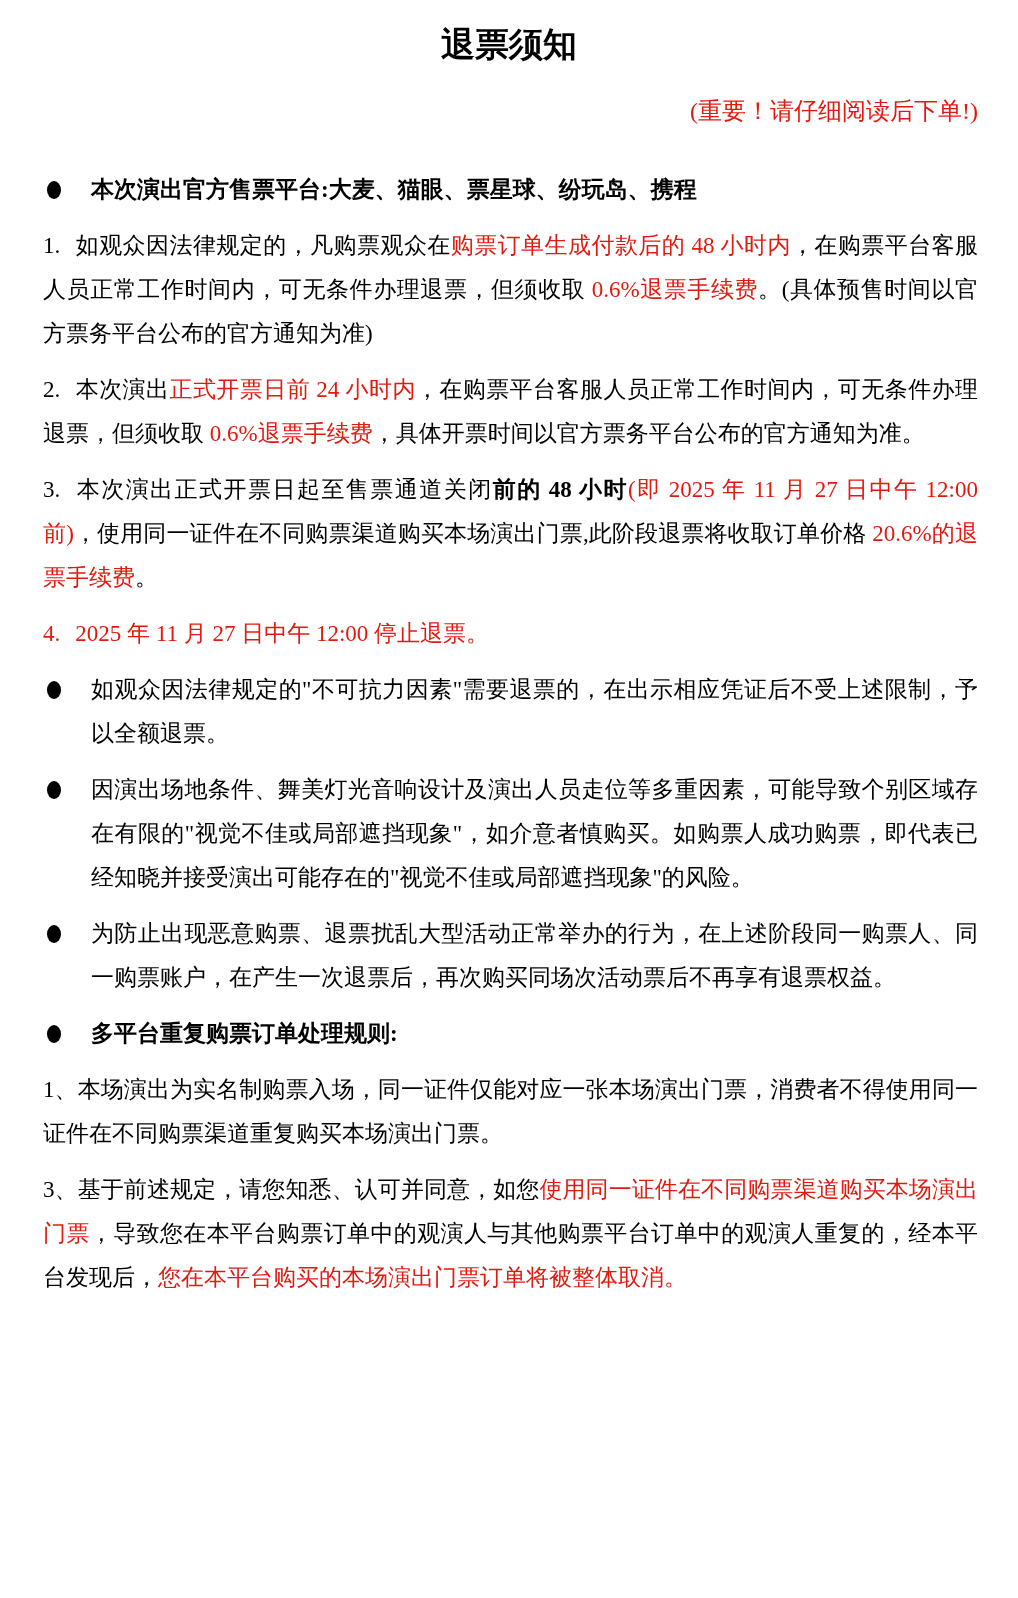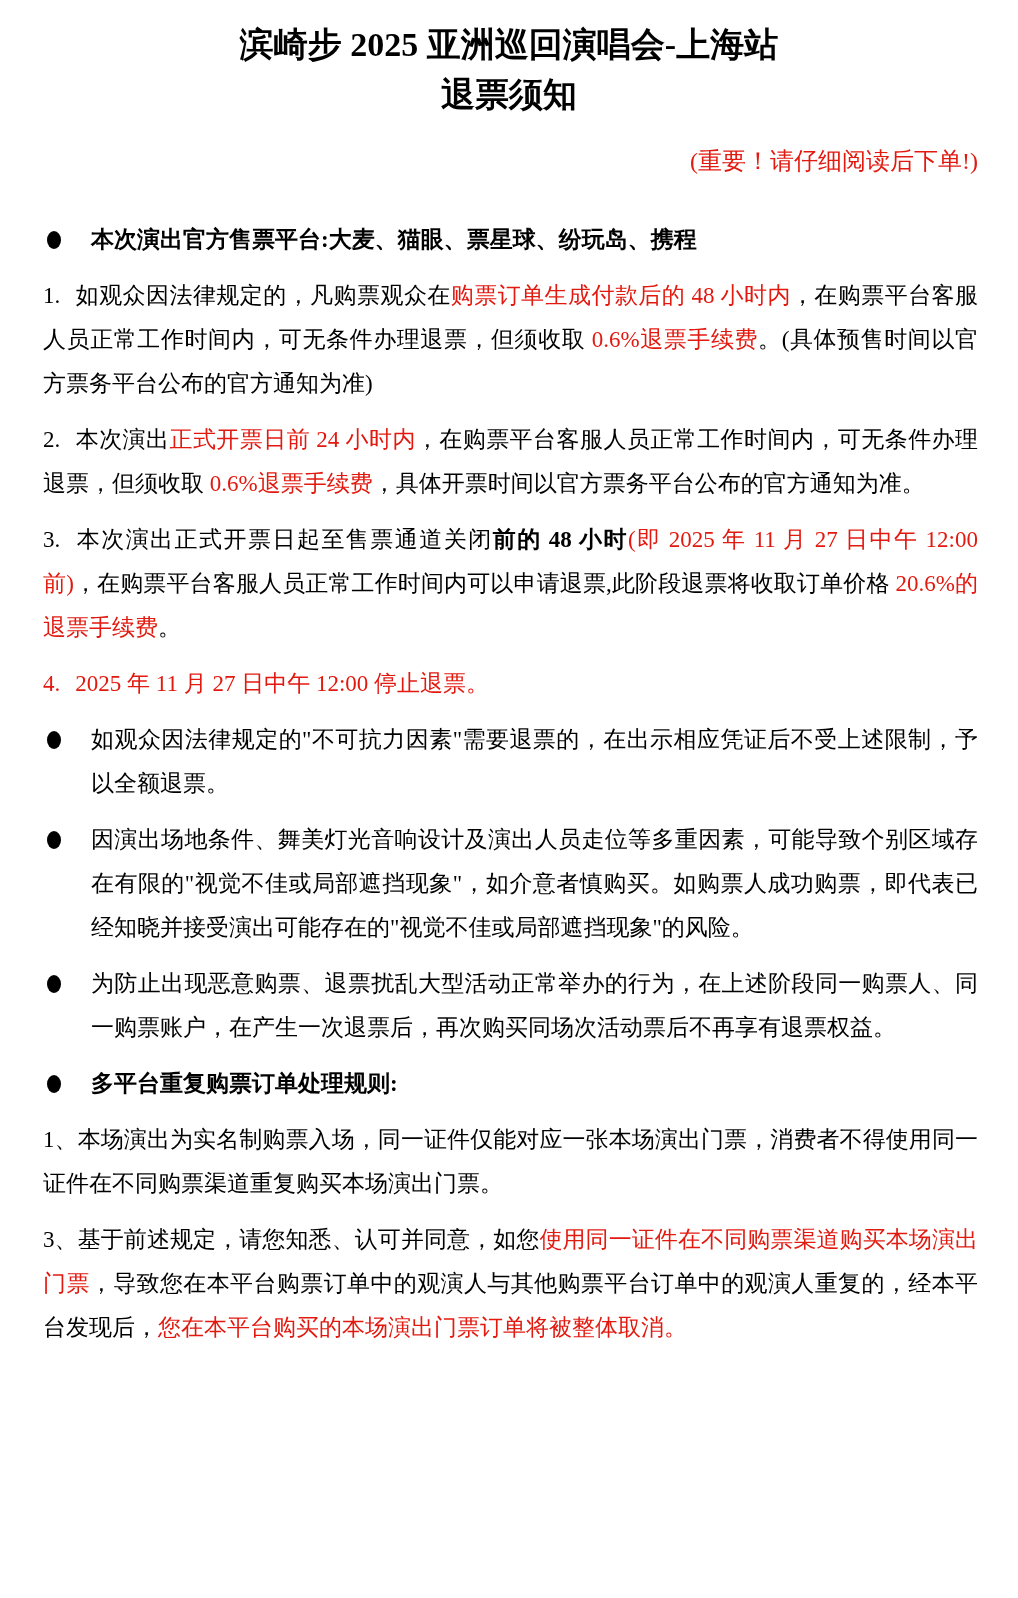--- a/index.html
+++ b/index.html
@@ -31,28 +31,27 @@
     width:14px; height:18px; background:#000; border-radius:50%;
   }
   .num-marker { margin-right:15px; }
   .red  { color:var(--red); }
   .bold { font-weight:700; }
 </style>
 </head>
 <body style="background: rgb(255, 255, 255);">
 
 <div class="doc">
-  <div class="doc-title">滨崎步 2025 亚洲巡回演唱会-上海站</div>
   <div class="doc-title">退票须知</div>
   <div class="doc-notice">(重要！请仔细阅读后下单!)</div>
   <div>
       <div class="para bullet"><span class="bullet-marker"></span><span class="bold">本次演出官方售票平台:大麦、猫眼、票星球、纷玩岛、携程</span></div>
       <div class="para numbered"><span class="num-marker">1.</span><span class="">如观众因法律规定的，凡购票观众在</span><span class="red ">购票订单生成付款后的 48 小时内</span><span class="">，在购票平台客服人员正常工作时间内，可无条件办理退票，但须收取 </span><span class="red ">0.6%退票手续费</span><span class="">。(具体预售时间以官方票务平台公布的官方通知为准)</span></div>
       <div class="para numbered"><span class="num-marker">2.</span><span class="">本次演出</span><span class="red ">正式开票日前 24 小时内</span><span class="">，在购票平台客服人员正常工作时间内，可无条件办理退票，但须收取 </span><span class="red ">0.6%退票手续费</span><span class="">，具体开票时间以官方票务平台公布的官方通知为准。</span></div>
-      <div class="para numbered"><span class="num-marker">3.</span><span class="">本次演出正式开票日起至售票通道关闭</span><span class="bold">前的 48 小时</span><span class="red ">(即 2025 年 11 月 27 日中午 12:00 前)</span><span class="">，在购票平台客服人员正常工作时间内可以申请退票,此阶段退票将收取订单价格 </span><span class="red ">20.6%的退票手续费</span><span class="">。</span></div>
+      <div class="para numbered"><span class="num-marker">3.</span><span class="">本次演出正式开票日起至售票通道关闭</span><span class="bold">前的 48 小时</span><span class="red ">(即 2025 年 11 月 27 日中午 12:00 前)</span><span class="">，使用同一证件在不同购票渠道购买本场演出门票,此阶段退票将收取订单价格 </span><span class="red ">20.6%的退票手续费</span><span class="">。</span></div>
       <div class="para numbered"><span class="num-marker red">4.</span><span class="red ">2025 年 11 月 27 日中午 12:00 停止退票。</span></div>
       <div class="para bullet"><span class="bullet-marker"></span><span class="">如观众因法律规定的"不可抗力因素"需要退票的，在出示相应凭证后不受上述限制，予以全额退票。</span></div>
       <div class="para bullet"><span class="bullet-marker"></span><span class="">因演出场地条件、舞美灯光音响设计及演出人员走位等多重因素，可能导致个别区域存在有限的"视觉不佳或局部遮挡现象"，如介意者慎购买。如购票人成功购票，即代表已经知晓并接受演出可能存在的"视觉不佳或局部遮挡现象"的风险。</span></div>
       <div class="para bullet"><span class="bullet-marker"></span><span class="">为防止出现恶意购票、退票扰乱大型活动正常举办的行为，在上述阶段同一购票人、同一购票账户，在产生一次退票后，再次购买同场次活动票后不再享有退票权益。</span></div>
       <div class="para bullet"><span class="bullet-marker"></span><span class="bold">多平台重复购票订单处理规则:</span></div>
       <div class="para plain"><span class="">1、本场演出为实名制购票入场，同一证件仅能对应一张本场演出门票，消费者不得使用同一证件在不同购票渠道重复购买本场演出门票。</span></div>
       <div class="para plain"><span class="">3、基于前述规定，请您知悉、认可并同意，如您</span><span class="red ">使用同一证件在不同购票渠道购买本场演出门票</span><span class="">，导致您在本平台购票订单中的观演人与其他购票平台订单中的观演人重复的，经本平台发现后，</span><span class="red ">您在本平台购买的本场演出门票订单将被整体取消。</span></div>
     </div>
 </div>
 

